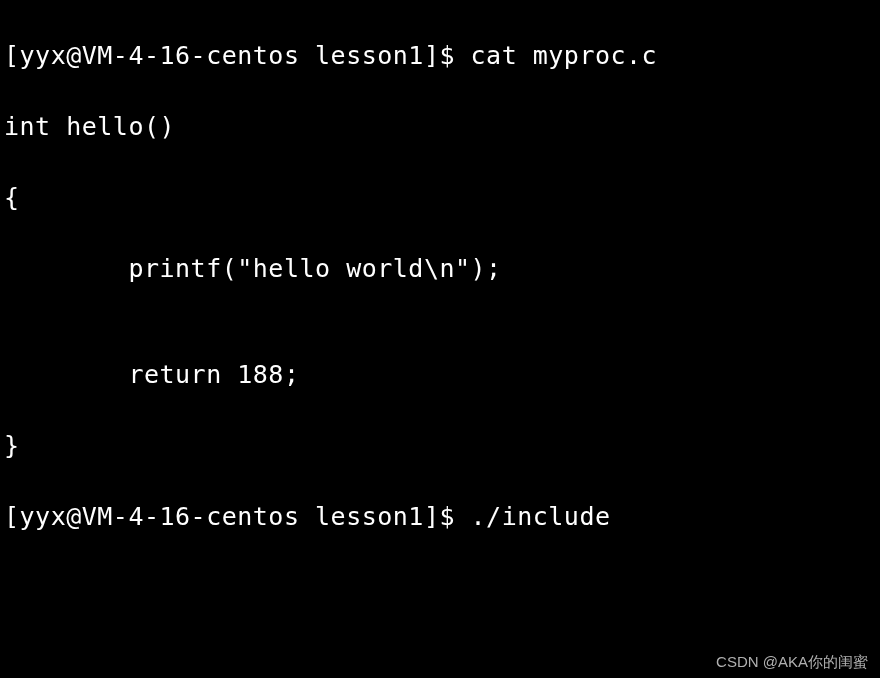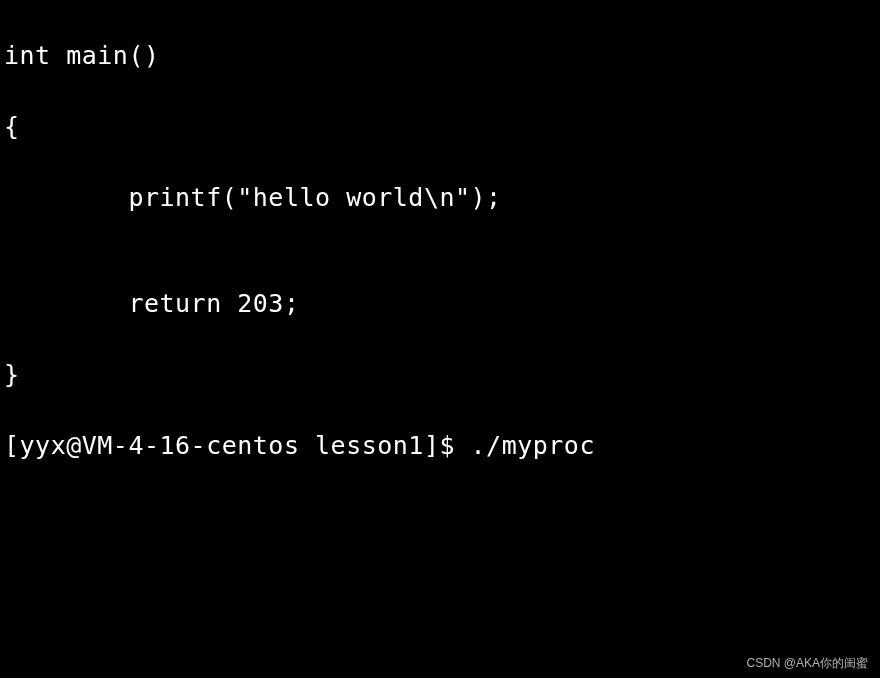--- a/index.html
+++ b/index.html
@@ -23,37 +23,38 @@
   .terminal {
     white-space: pre;
   }
   .line {
     display: block;
   }
   .watermark {
     position: absolute;
     right: 12px;
     bottom: 6px;
-    font-size: 12px;
+    font-size: 15px;
     color: #b0b0b0;
     font-family: sans-serif;
     letter-spacing: 0;
   }
 </style>
 </head>
 <body>
 
 <div class="terminal">
-<span class="line">int main()</span>
+<span class="line"><span>[yyx@VM-4-16-centos lesson1]$ </span><span>cat myproc.c</span></span>
+<span class="line">int hello()</span>
 <span class="line">{</span>
 <span class="line">        printf("hello world\n");</span>
 <span class="line"></span>
-<span class="line">        return 203;</span>
+<span class="line">        return 188;</span>
 <span class="line">}</span>
-<span class="line"><span>[yyx@VM-4-16-centos lesson1]$ </span><span>./myproc</span></span>
+<span class="line"><span>[yyx@VM-4-16-centos lesson1]$ </span><span>./include</span></span>
 
 
 
 
 
 
 
 </div>
 
 <div class="watermark">CSDN @AKA你的闺蜜</div>

